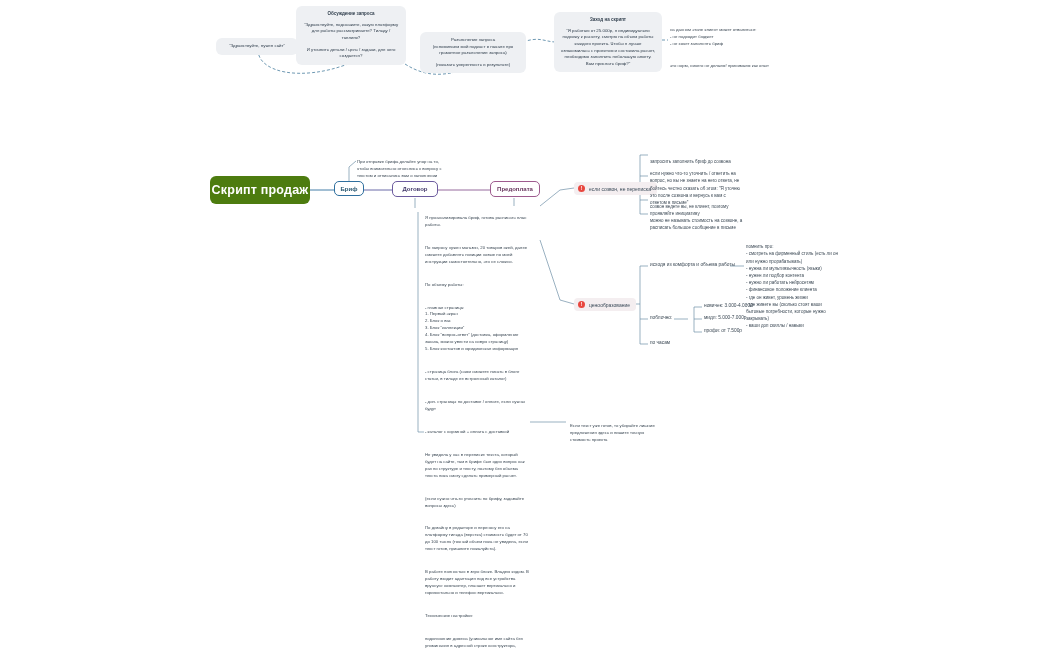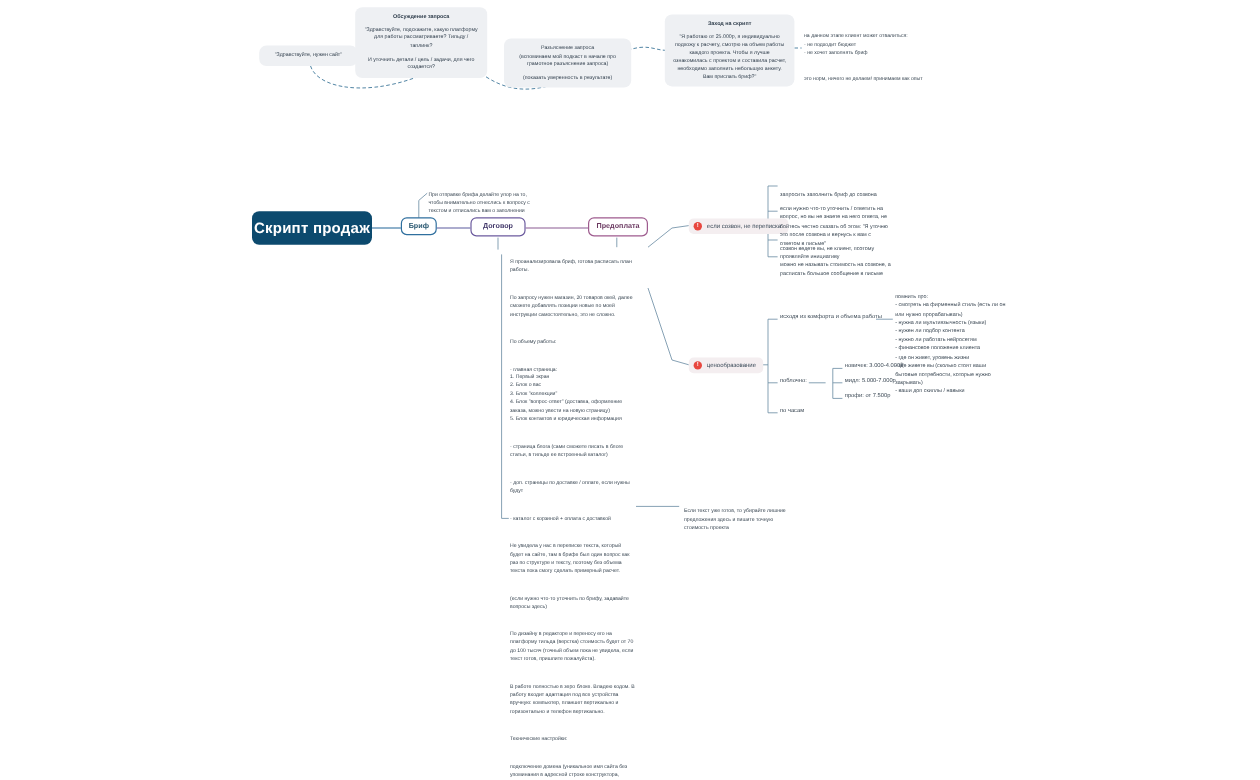--- a/index.html
+++ b/index.html
@@ -21,21 +21,21 @@
   .card p{margin:0 0 5px 0;}
   .card p:last-child{margin-bottom:0;}
 
   .plain{
     background:#eef0f3;border-radius:6px;padding:5px 7px;
     font-size:4.4px;line-height:1.5;text-align:center;color:#33414f;
   }
 
   
   .root{
-    background:#0c4a6e;color:#ffffff;border-radius:6px;
+    background:#4d7c0f;color:#ffffff;border-radius:6px;
     font-size:12.5px;font-weight:bold;letter-spacing:.2px;
     display:flex;align-items:center;justify-content:center;
   }
 
   
   .pill{
     background:#ffffff;border-radius:5px;
     display:flex;align-items:center;justify-content:center;
     font-size:6px;font-weight:bold;
   }

